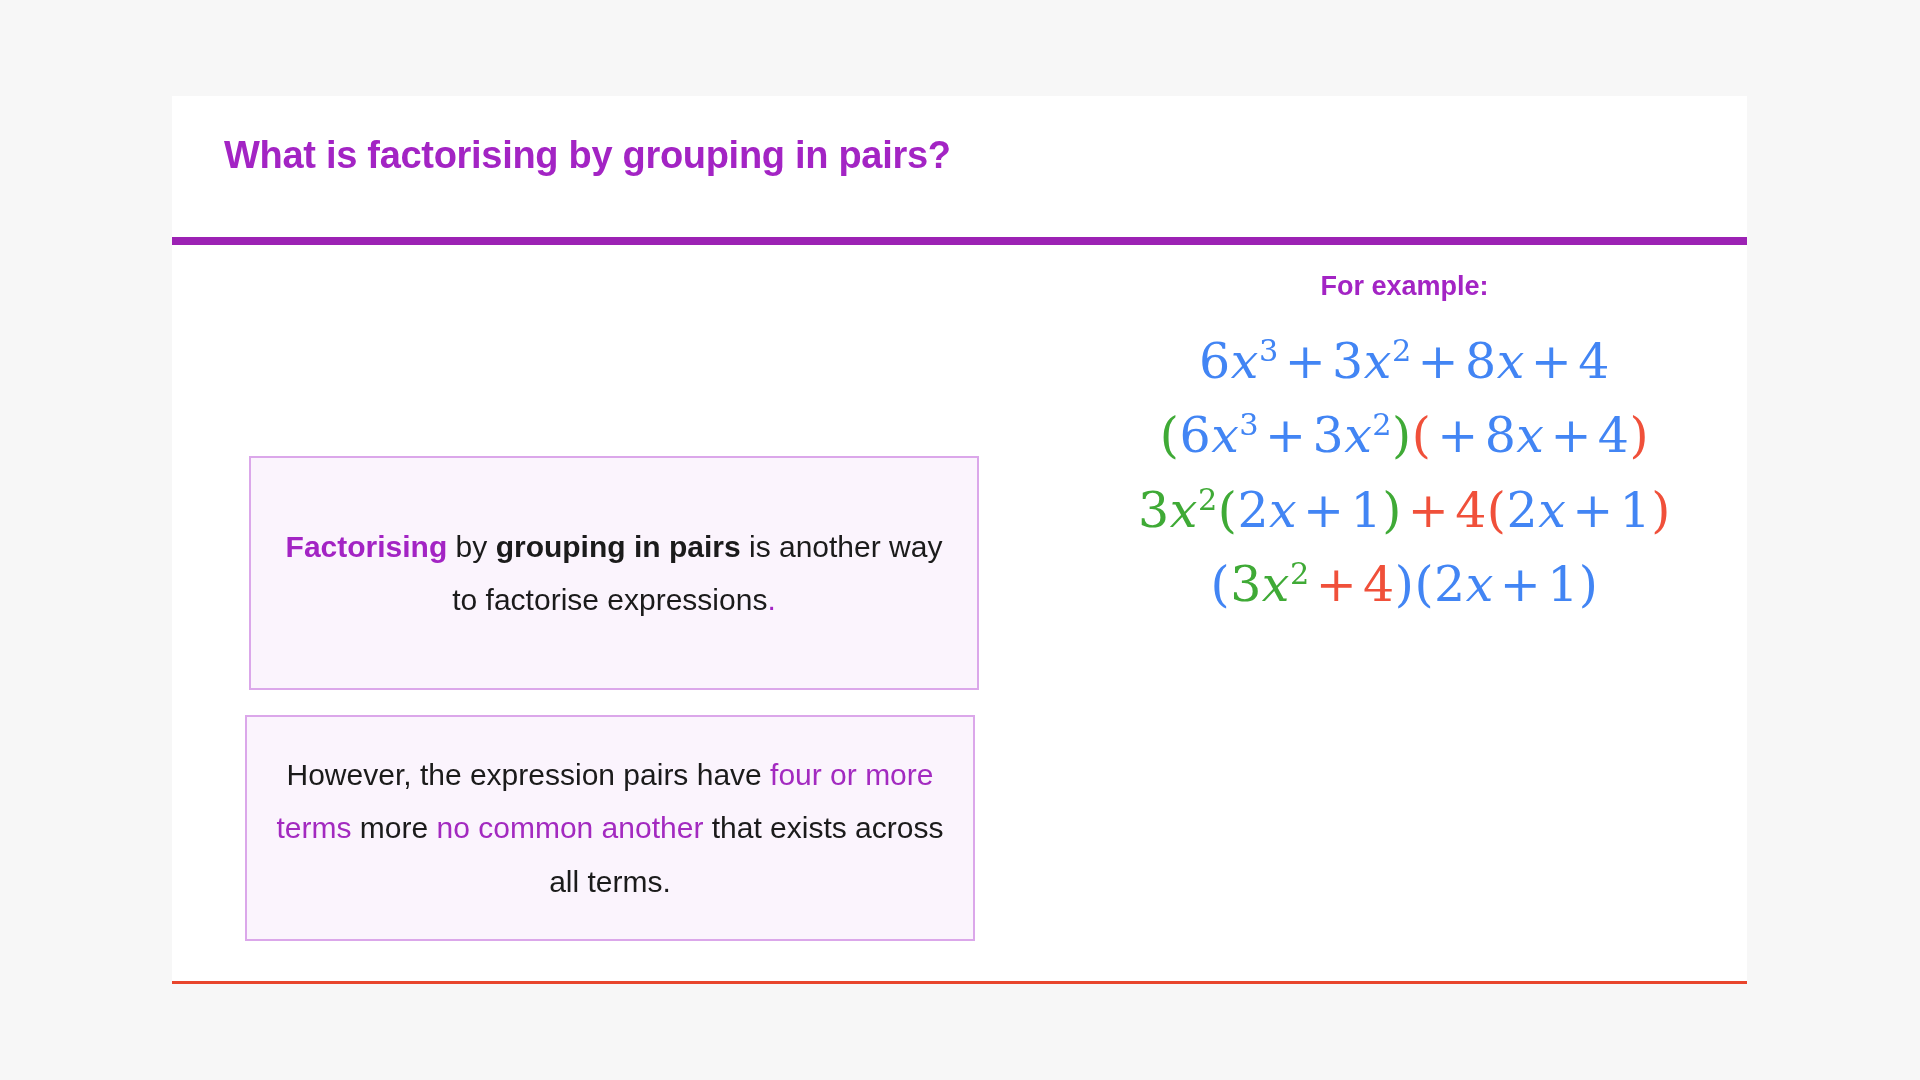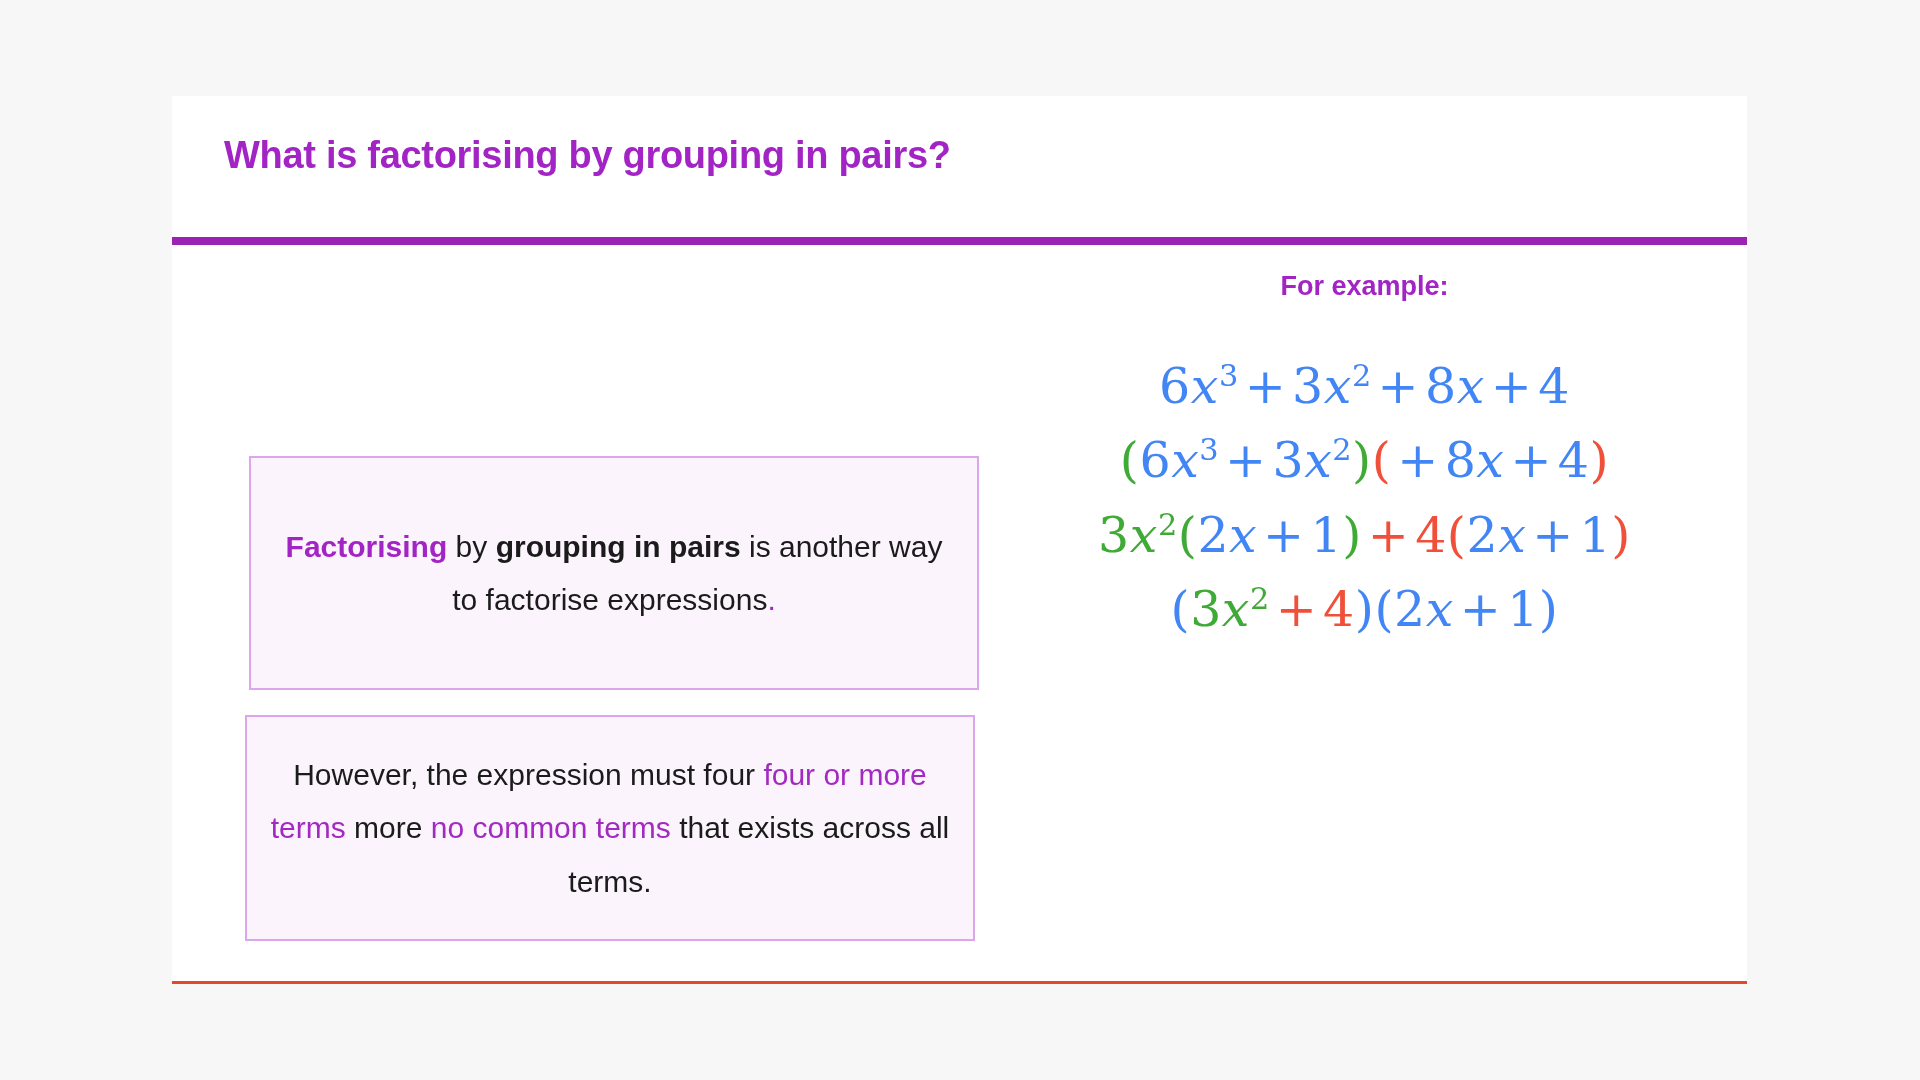--- a/index.html
+++ b/index.html
@@ -79,21 +79,21 @@
 
   .col-left {
     position: absolute;
     left: 0;
     top: 0;
     width: 810px;
     height: 100%;
   }
   .col-right {
     position: absolute;
-    left: 810px;
+    left: 850px;
     top: 0;
     width: 765px;
     height: 100%;
   }
 
   
   .info-box {
     position: absolute;
     background: #fbf4fd;
     border: 2px solid #dba7ea;
@@ -137,21 +137,20 @@
     font-size: 27px;
     font-weight: 700;
     color: #a324c4;
   }
 
   .math-stack {
     position: absolute;
     left: 0;
     top: 80px;
     width: 100%;
-    margin-top: 25px;
   }
 
   .math-line {
     text-align: center;
     font-family: "DejaVu Serif", "Liberation Serif", serif;
     font-size: 49px;
     line-height: 1.52;
     white-space: nowrap;
     letter-spacing: 0.5px;
   }
@@ -189,21 +188,21 @@
       <div class="col-left">
 
         <div class="info-box" id="info-box-1">
           <div class="box-text">
             <span class="purple-bold">Factorising</span><span> by </span><span class="bold">grouping in pairs</span><span> is another way to factorise expressions</span><span class="purple">.</span>
           </div>
         </div>
 
         <div class="info-box" id="info-box-2">
           <div class="box-text">
-            <span>However, the expression must four </span><span class="violet">four or more terms</span><span> more </span><span class="violet">no common terms</span><span> that exists across all terms.</span>
+            <span>However, the expression pairs have </span><span class="violet">four or more terms</span><span> more </span><span class="violet">no common another</span><span> that exists across all terms.</span>
           </div>
         </div>
 
       </div>
 
       <div class="col-right">
 
         <div class="example-label">For example:</div>
 
         <div class="math-stack" id="math-stack">

